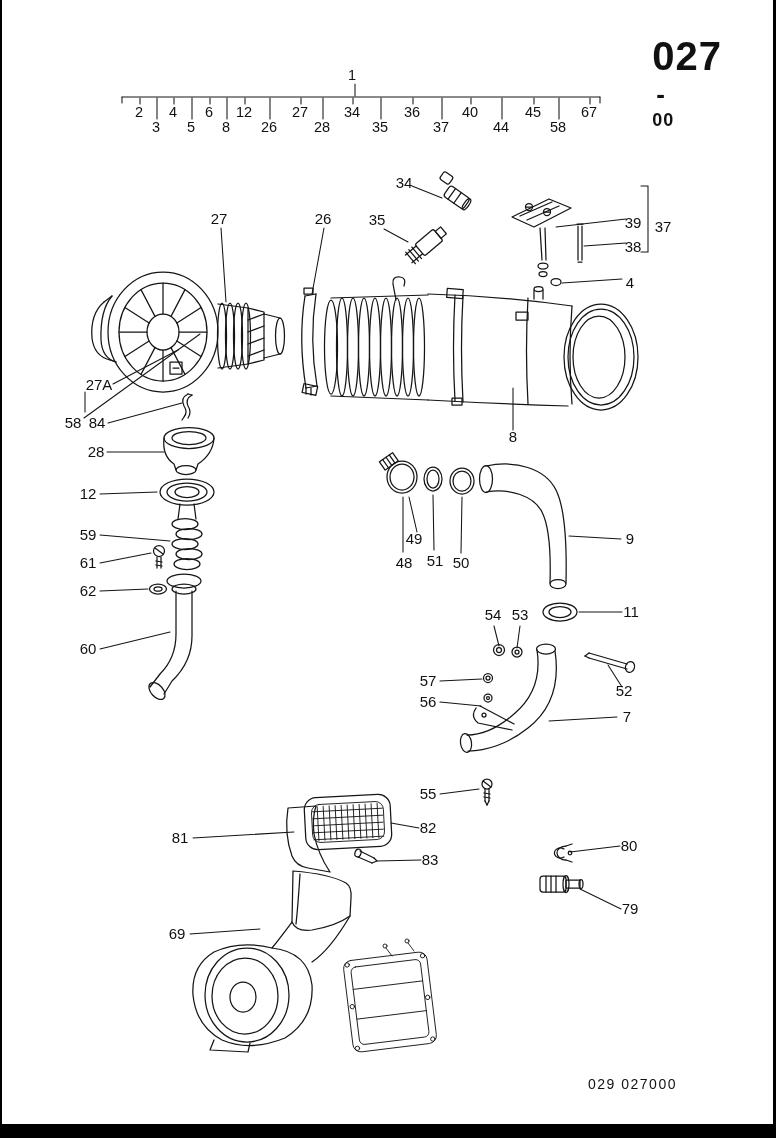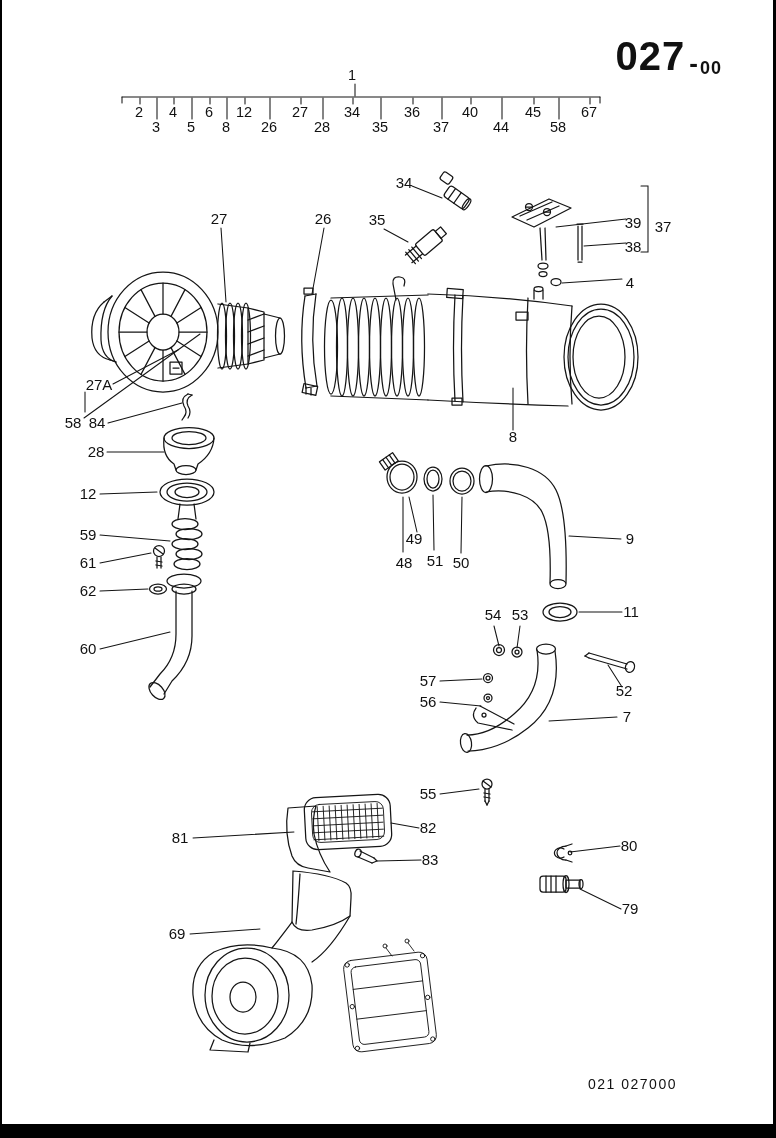--- a/index.html
+++ b/index.html
@@ -7,21 +7,21 @@
   .page {
     position:relative; width:776px; height:1138px; margin:0 auto;
     background:#ffffff; color:#111;
     font-family:"Liberation Sans", sans-serif; overflow:hidden;
   }
   .border-left  { position:absolute; left:0; top:0; width:2px; height:1124px; background:#000; }
   .border-right { position:absolute; right:0; top:0; width:3px; height:1124px; background:#000; }
   .border-bottom{ position:absolute; left:0; bottom:0; width:776px; height:14px; background:#000; }
   .page-code {
     position:absolute; top:34px; right:54px;
-    display:flex; align-items:flex-end; font-weight:bold; white-space:nowrap;
+    display:flex; align-items:flex-start; font-weight:bold; white-space:nowrap;flex-direction:column;
   }
   .code-main   { font-size:40px; letter-spacing:1px; }
   .code-dash   { font-size:26px; margin:0 2px 0 4px; }
   .code-suffix { font-size:18px; letter-spacing:1px; }
   .footer-code {
     position:absolute; left:588px; top:1076px;
     font-size:14px; letter-spacing:1.5px; font-weight:500;
   }
   svg.diagram { position:absolute; left:0; top:0; width:776px; height:1138px; }
   svg .ink   { stroke:#151515; fill:none; stroke-width:1.25; stroke-linecap:round; stroke-linejoin:round; }
@@ -497,14 +497,14 @@
       <text x="428" y="799" text-anchor="middle">55</text>
       <text x="180" y="843" text-anchor="middle">81</text>
       <text x="428" y="833" text-anchor="middle">82</text>
       <text x="430" y="865" text-anchor="middle">83</text>
       <text x="629" y="851" text-anchor="middle">80</text>
       <text x="630" y="914" text-anchor="middle">79</text>
       <text x="177" y="939" text-anchor="middle">69</text>
     </g>
   </svg>
 
-  <div class="footer-code">021 027000</div>
+  <div class="footer-code">029 027000</div>
 </div>
 
 </body></html>

